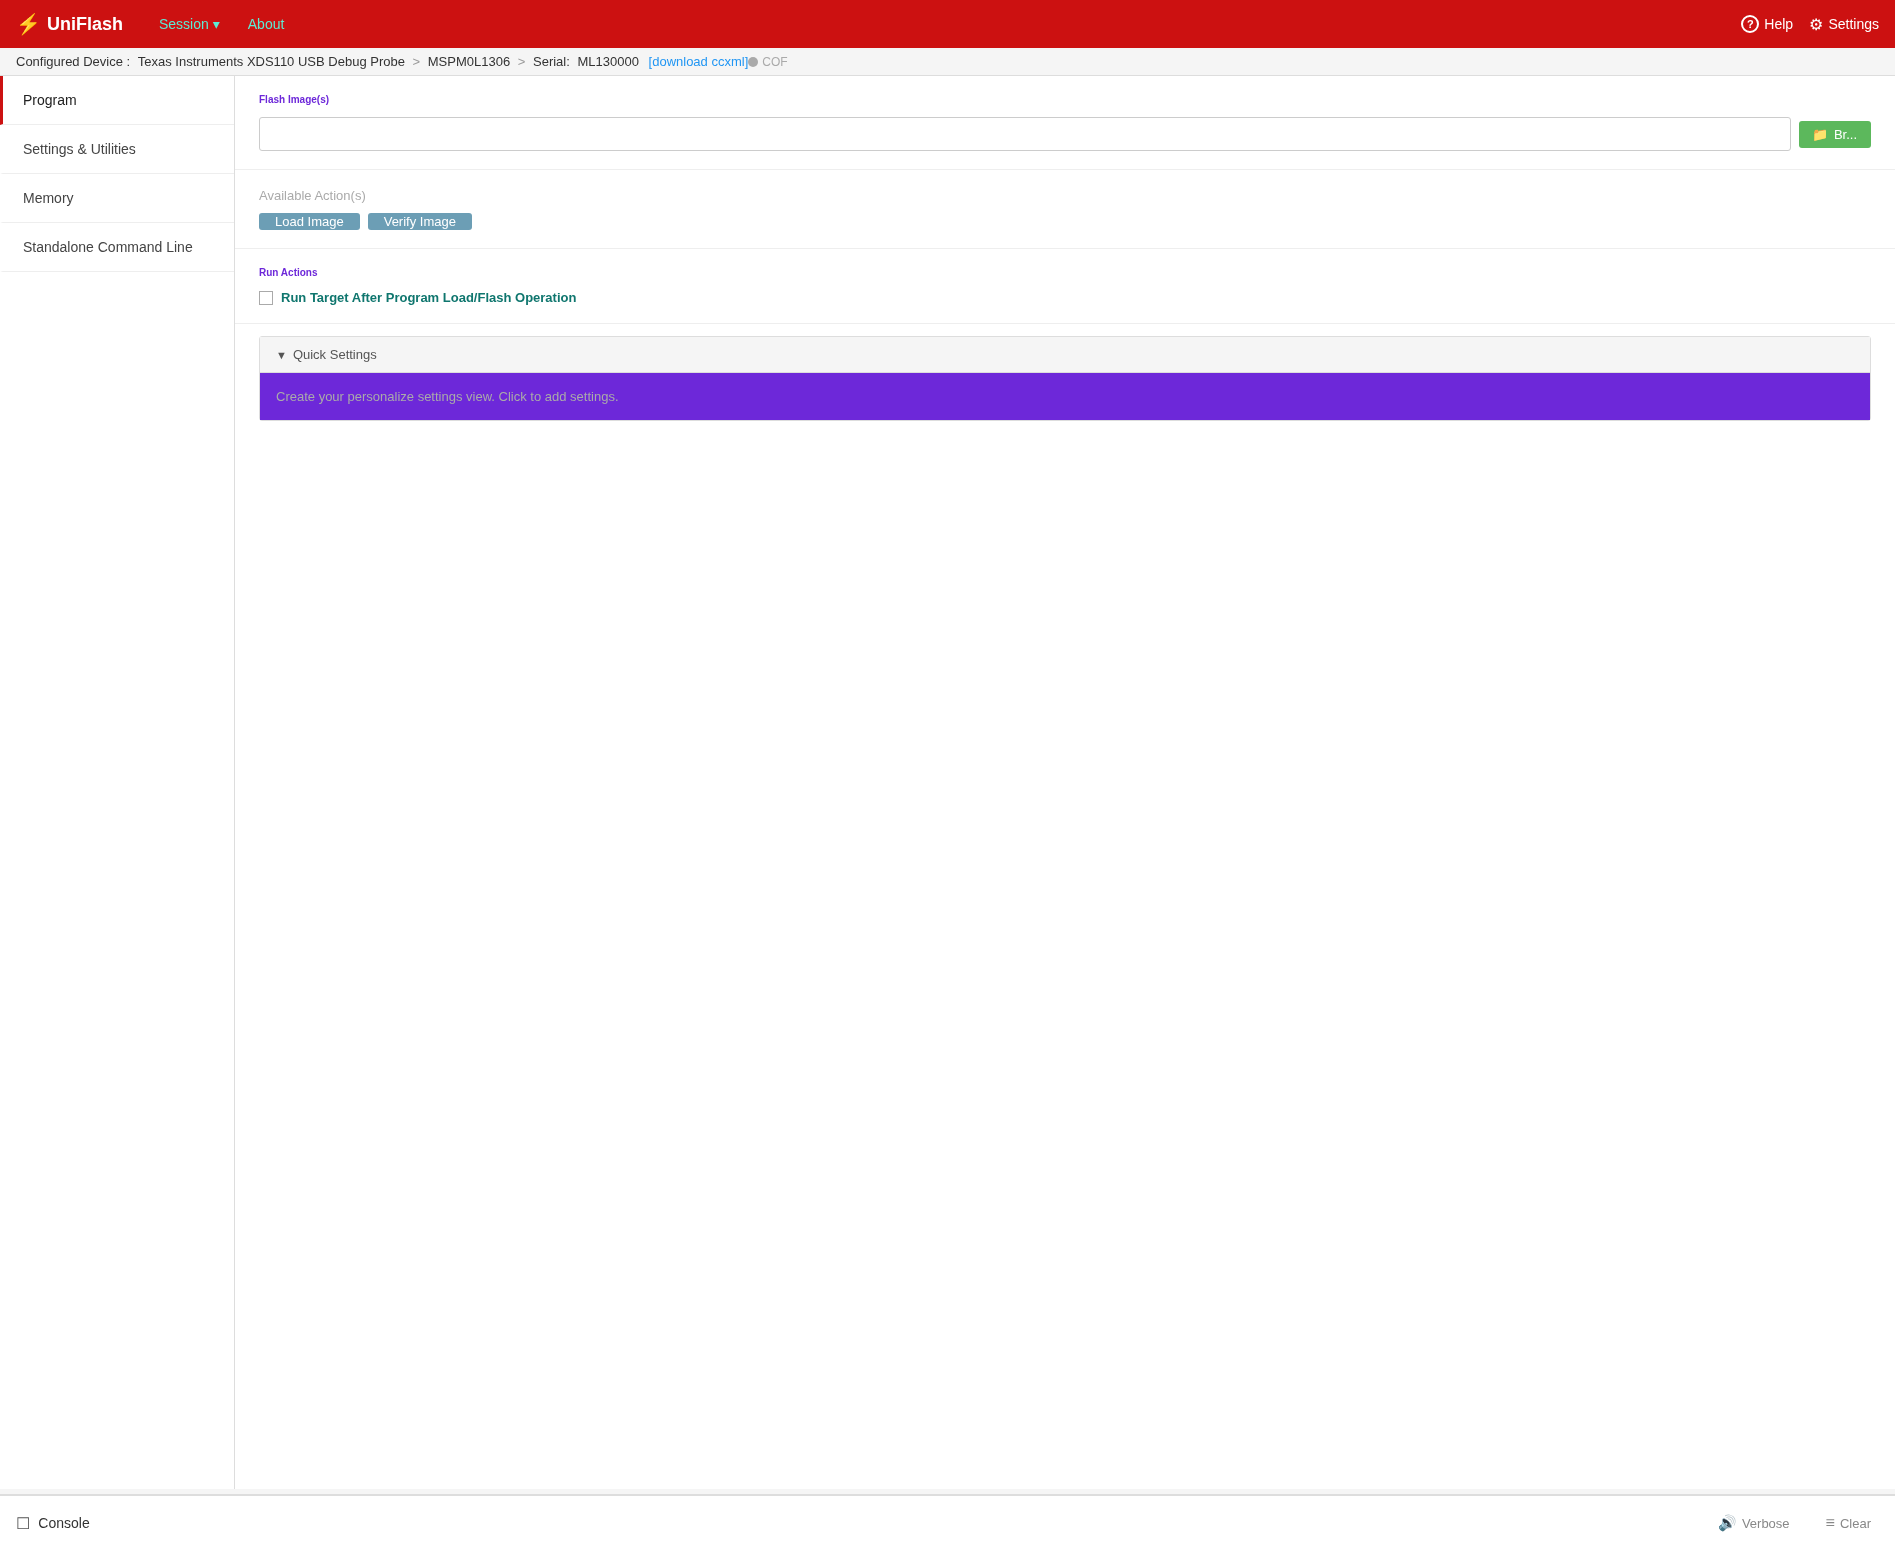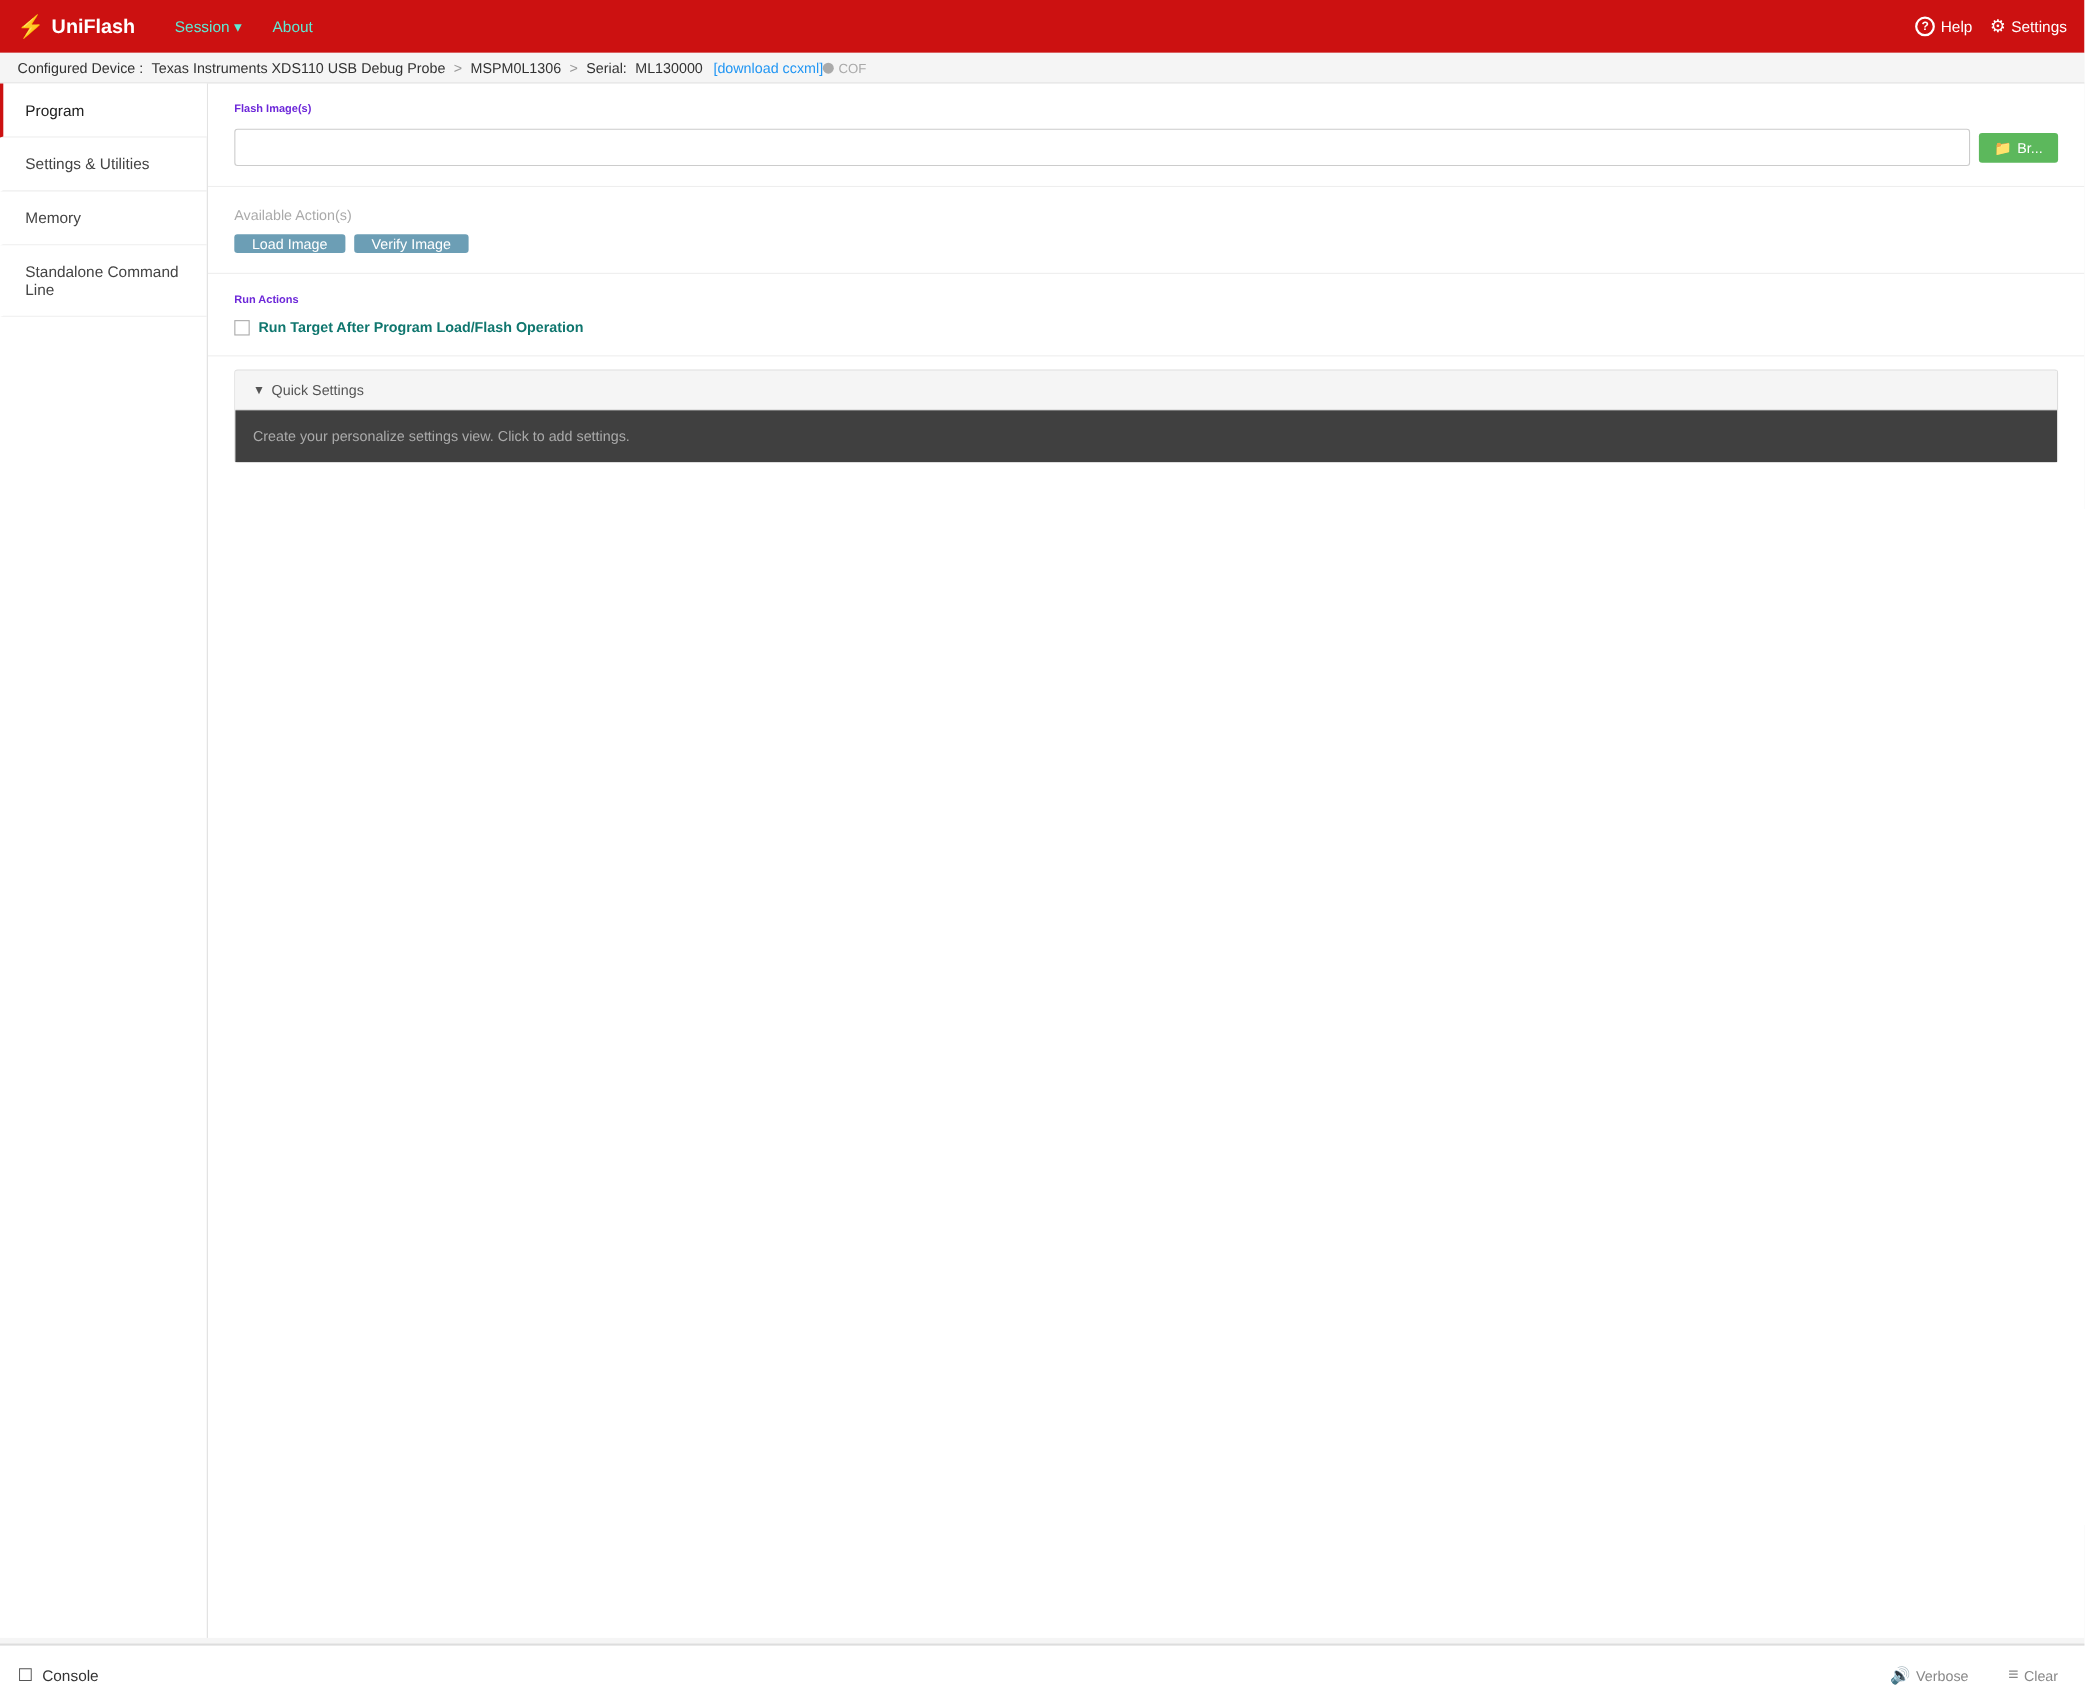--- a/index.html
+++ b/index.html
@@ -92,21 +92,21 @@
     }
 
     
     .main-layout {
       display: flex;
       height: calc(1550px - 48px - 33px - 56px);
     }
 
     
     .sidebar {
-      width: 189px;
+      width: 235px;
       background: white;
       border-right: 1px solid #ddd;
       flex-shrink: 0;
     }
     .sidebar-item {
       padding: 16px 20px;
       cursor: pointer;
       border-left: 3px solid transparent;
       color: #444;
       font-size: 14px;
@@ -236,21 +236,21 @@
       border-bottom: 1px solid #ddd;
       font-size: 13px;
       color: #555;
       display: flex;
       align-items: center;
       gap: 6px;
       cursor: pointer;
     }
     .quick-settings-body {
       padding: 16px;
-      background: #404040;
+      background: #6d28d9;
       font-size: 13px;
       color: #aaa;
     }
 
     
     .console-bar {
       height: 56px;
       background: white;
       border-top: 2px solid #ddd;
       display: flex;

